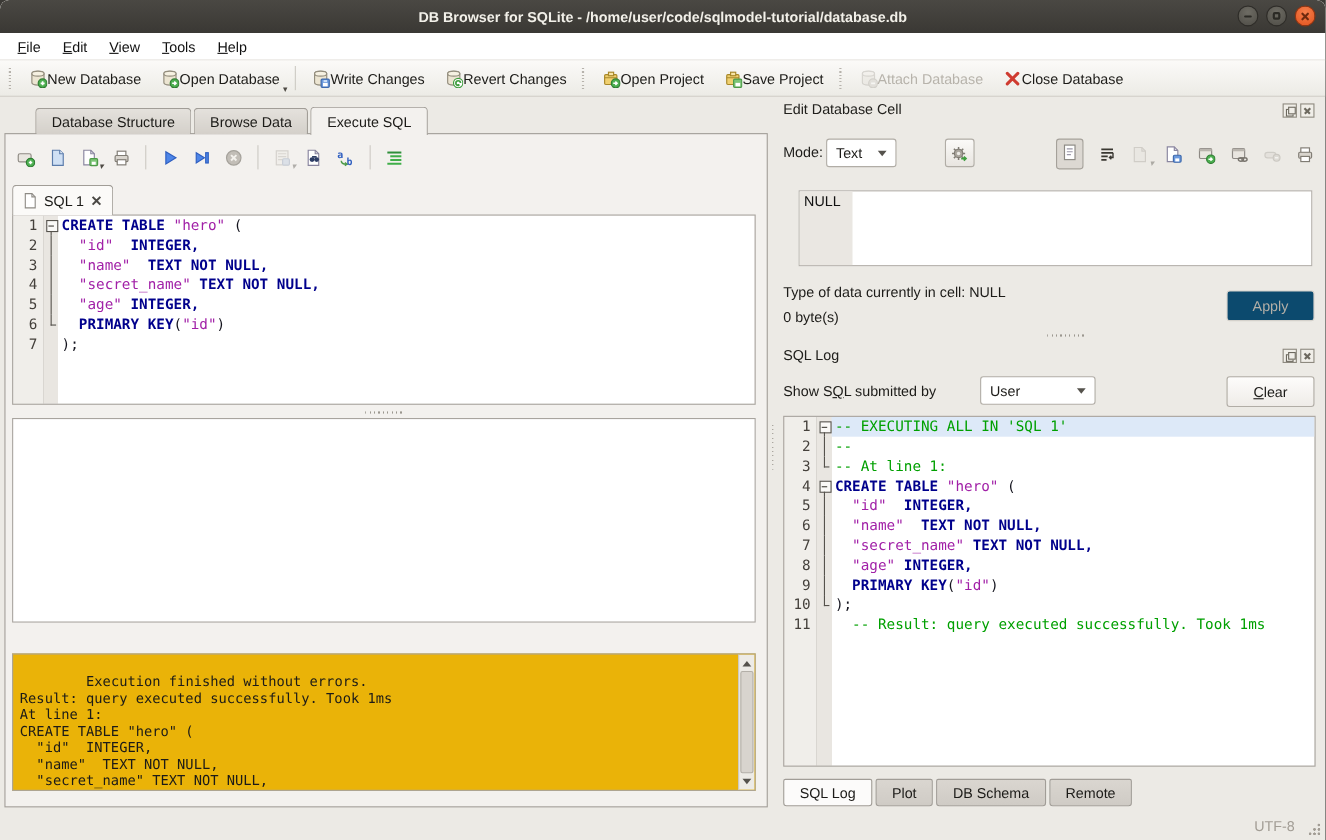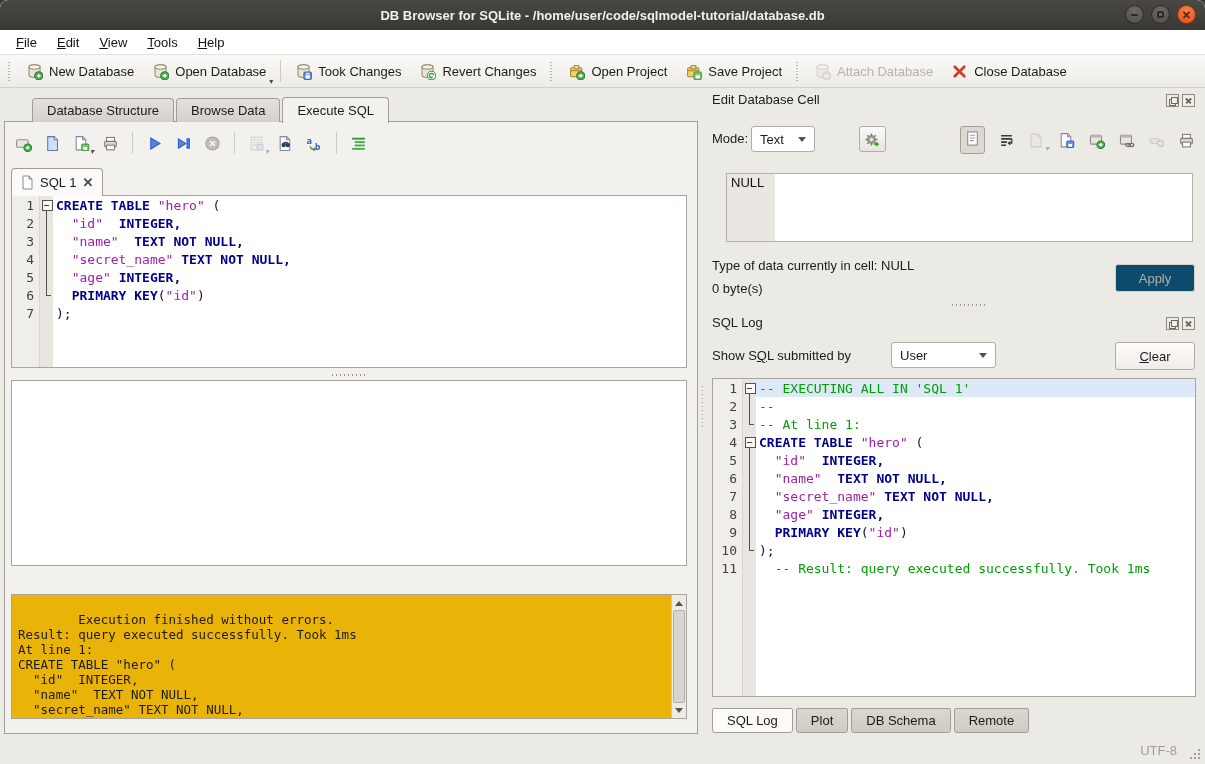--- a/index.html
+++ b/index.html
@@ -20,21 +20,21 @@
   .wbtn.close::before{transform:rotate(45deg);} .wbtn.close::after{transform:rotate(-45deg);}
   
   .menubar{height:25px;background:#ffffff;display:flex;align-items:center;padding-left:6px;border-bottom:1px solid #e4e1dc;}
   .menu-item{padding:3px 10px;color:#111;}
   .mn-key{text-decoration:underline;}
   
   .toolbar{height:33px;display:flex;align-items:center;background:linear-gradient(#fbfaf8,#ecebe6);
     border-bottom:1px solid #d2cfc9;padding:0 3px;}
   .tb-handle{width:4px;height:20px;margin:0 5px;background:repeating-linear-gradient(0deg,#b6b2ab 0 1px,transparent 1px 3px);background-size:2px 100%;background-repeat:repeat-y;}
   .tb-sep{width:1px;height:22px;background:#cdcac4;margin:0 5px;}
-  .tb-btn{display:flex;align-items:center;gap:6px;padding:4px 9px;border-radius:3px;position:relative;white-space:nowrap;}
+  .tb-btn{display:flex;align-items:center;padding:4px 9px;border-radius:3px;position:relative;white-space:nowrap;}
   .tb-btn.disabled{color:#b7b3ab;}
   .tb-btn.disabled svg{opacity:.4;}
   .tb-caret{position:absolute;right:2px;bottom:-2px;font-size:8px;color:#4e4b45;}
   .icon{width:17px;height:17px;display:inline-block;flex:0 0 auto;}
   .icon svg{display:block;width:100%;height:100%;}
   
   .main{position:absolute;top:88px;left:0;right:0;bottom:28px;}
   
   .tabbar{position:absolute;left:4px;top:9px;display:flex;align-items:flex-end;z-index:3;padding-left:28px;}
   .tab{height:24px;padding:0 14px;line-height:23px;background:linear-gradient(#e4e1dc,#d4d0ca);
@@ -170,21 +170,21 @@
     <span class="tb-btn">
       <span class="icon">
           <svg viewBox="0 0 16 16">
             <path d="M2.8 3.8c0-1.2 2.3-2.2 5.2-2.2s5.2 1 5.2 2.2v7.6c0 1.2-2.3 2.2-5.2 2.2s-5.2-1-5.2-2.2z" fill="#ece5d2" stroke="#938d7d"></path>
             <ellipse cx="8" cy="3.8" rx="5.2" ry="2.1" fill="#f6f1e2" stroke="#938d7d"></ellipse>
             <rect x="8.4" y="8.4" width="7" height="7" rx="1" fill="#6b99dd" stroke="#3e69ac"></rect>
             <rect x="10" y="11.6" width="4" height="3" fill="#fff"></rect>
             <rect x="10.5" y="9.2" width="3" height="1.7" fill="#cfe0f5"></rect>
           </svg>
         </span>
-      <span>Took Changes</span>
+      <span>Write Changes</span>
     </span>
     <span class="tb-btn">
       <span class="icon">
           <svg viewBox="0 0 16 16">
             <path d="M2.8 3.8c0-1.2 2.3-2.2 5.2-2.2s5.2 1 5.2 2.2v7.6c0 1.2-2.3 2.2-5.2 2.2s-5.2-1-5.2-2.2z" fill="#ece5d2" stroke="#938d7d"></path>
             <ellipse cx="8" cy="3.8" rx="5.2" ry="2.1" fill="#f6f1e2" stroke="#938d7d"></ellipse>
             <circle cx="11.8" cy="11.8" r="4" fill="#fff" stroke="#3f9e3f"></circle>
             <path d="M13.8 11.8a2 2 0 1 0-2 2" stroke="#3f9e3f" stroke-width="1.4" fill="none"></path>
             <path d="M11.2 13l.8.9.9-.8" stroke="#3f9e3f" stroke-width="1.2" fill="none"></path>
           </svg>

